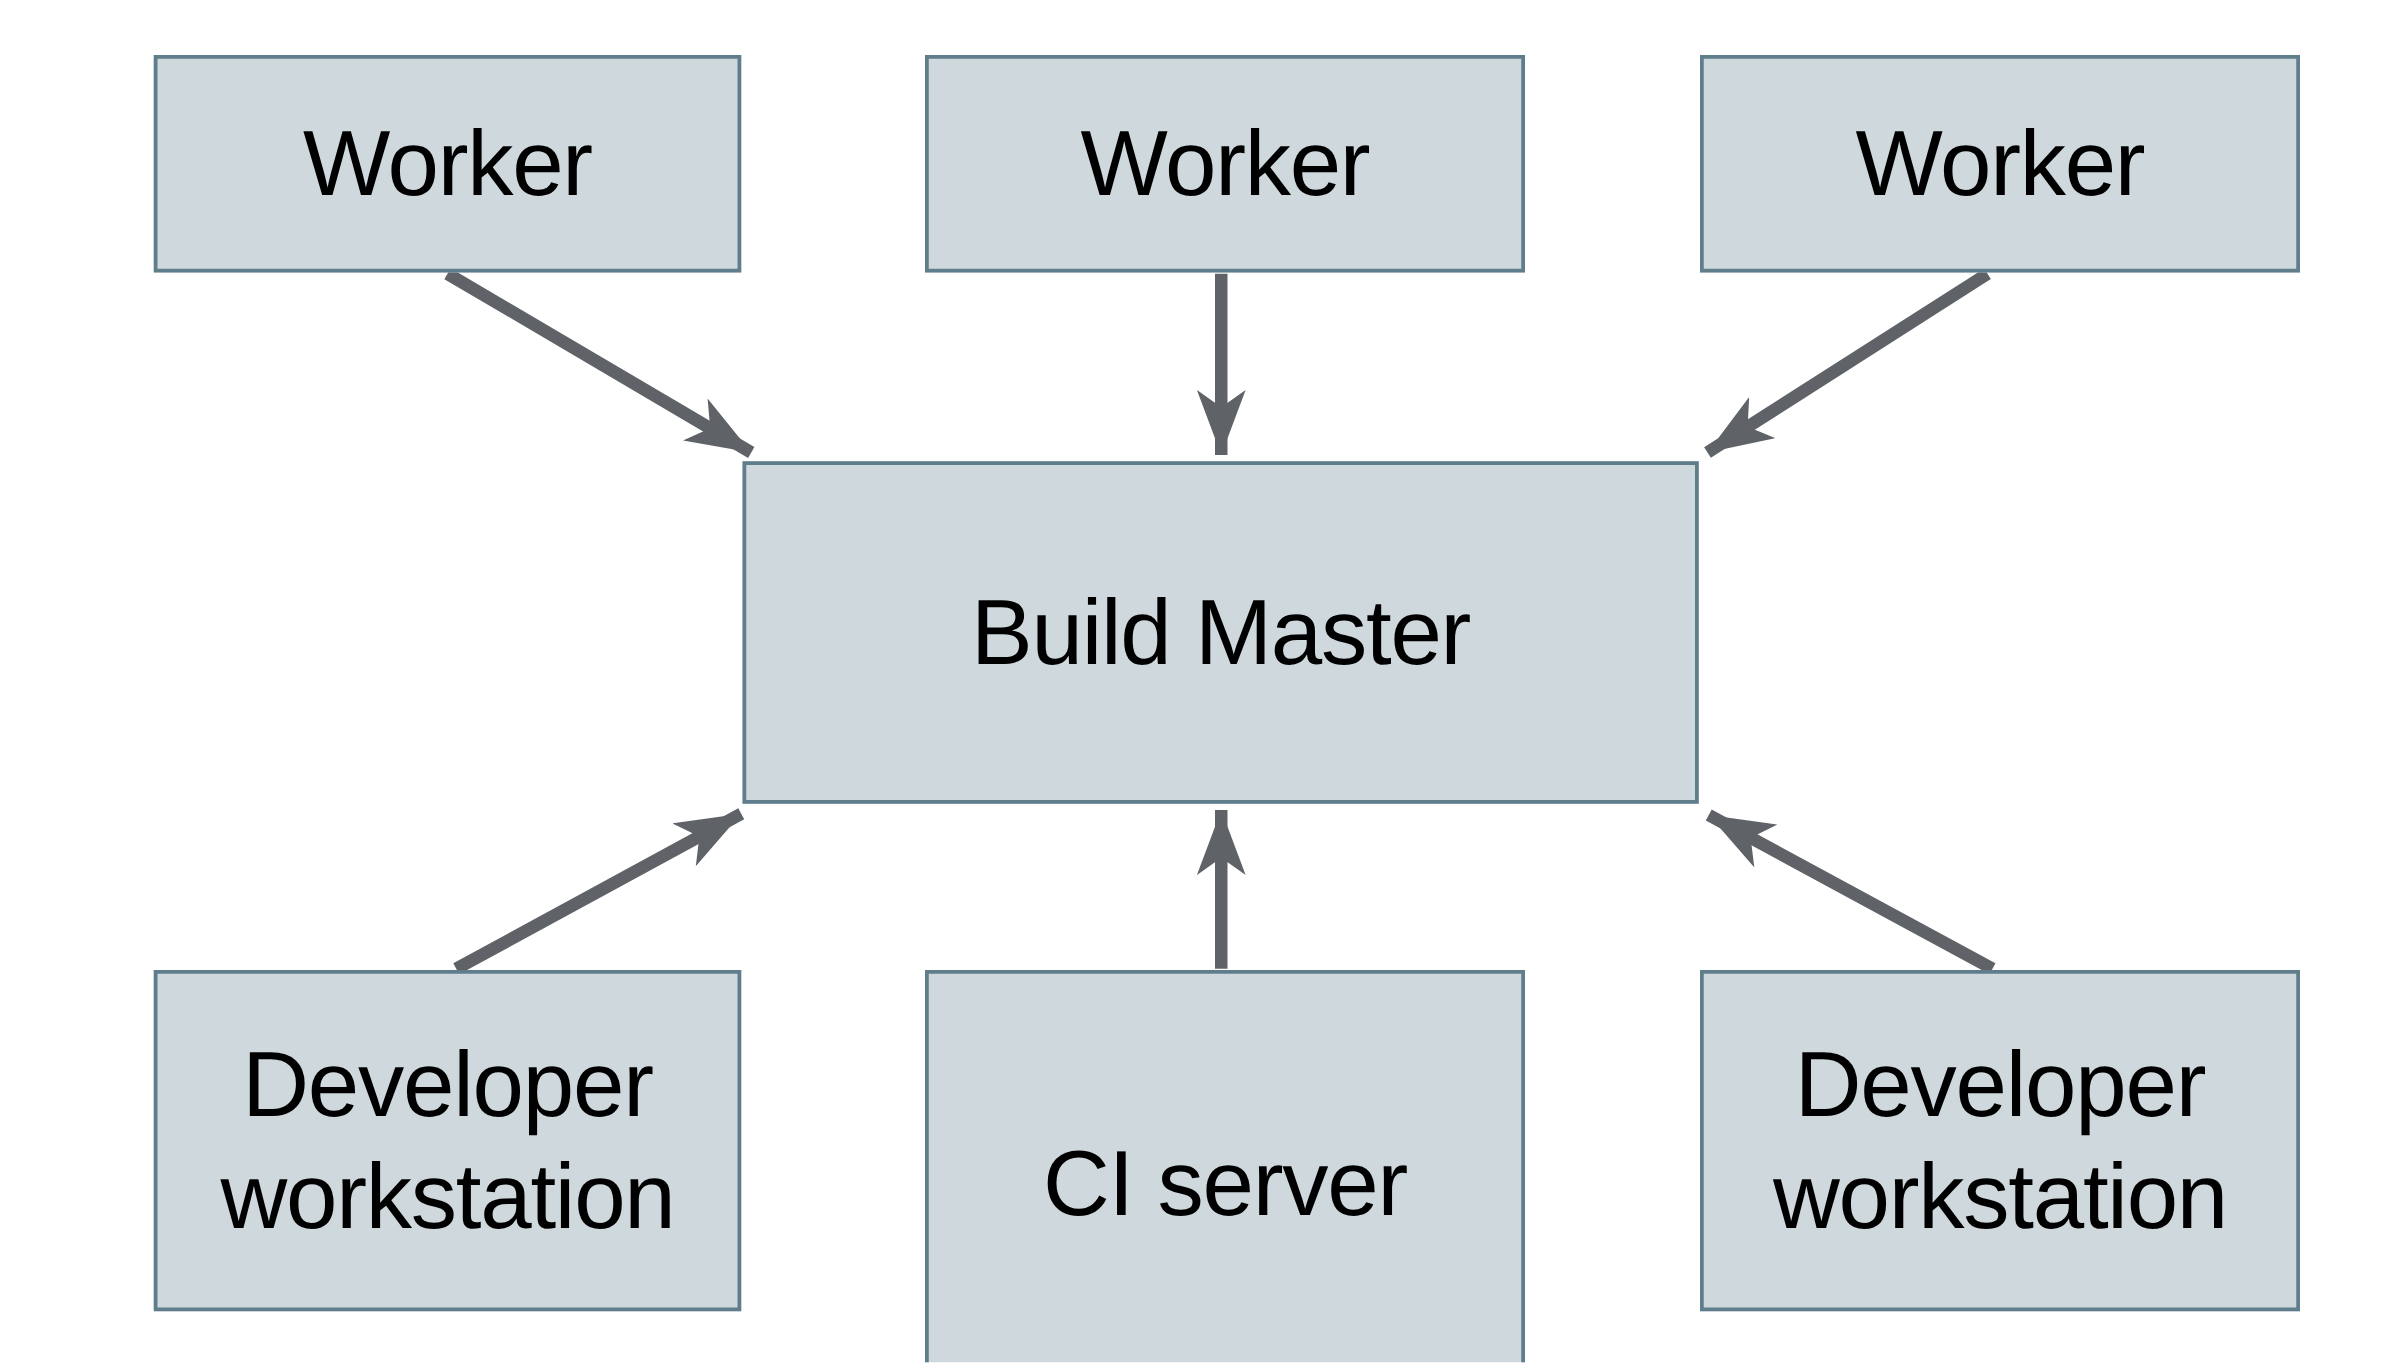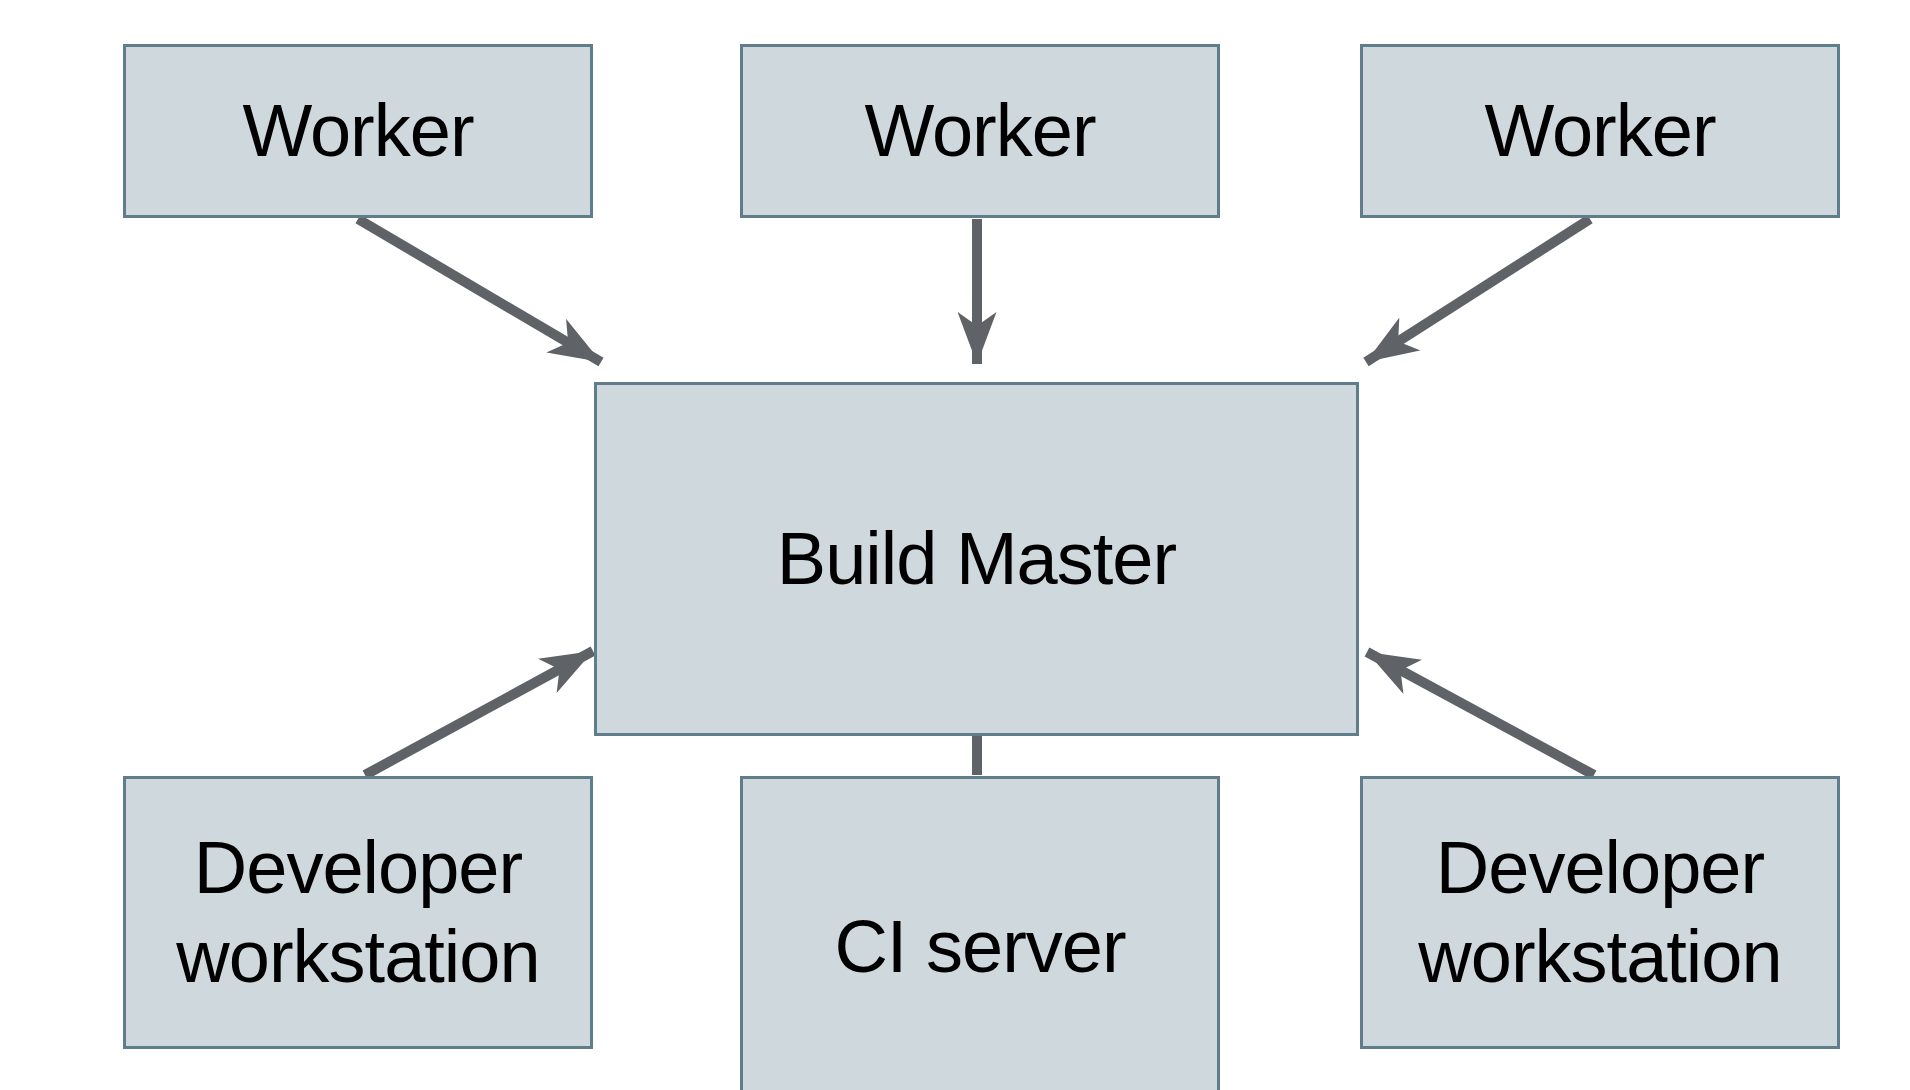--- a/index.html
+++ b/index.html
@@ -37,21 +37,21 @@
     justify-content: center;
     text-align: right;
     font-size: 74px;
     line-height: 1.2;
     letter-spacing: -1px;
     color: var(--text);
   }
   .node-worker-1      { left: 123px;  top: 44px;  width: 470px; height: 174px; }
   .node-worker-2      { left: 740px;  top: 44px;  width: 480px; height: 174px; }
   .node-worker-3      { left: 1360px; top: 44px;  width: 480px; height: 174px; }
-  .node-build-master  { left: 594px;  top: 382px; width: 765px; height: 354px; }
+  .node-build-master  { left: 594px;  top: 369px; width: 765px; height: 274px; }
   .node-dev-left      { left: 123px;  top: 776px; width: 470px; height: 273px; }
   .node-ci-server     { left: 740px;  top: 776px; width: 480px; height: 342px; }
   .node-dev-right     { left: 1360px; top: 776px; width: 480px; height: 273px; }
 </style>
 </head>
 <body>
 
 <div class="stage">
 
   <svg class="edges-layer" viewBox="0 0 1910 1090" xmlns="http://www.w3.org/2000/svg" aria-hidden="true">

